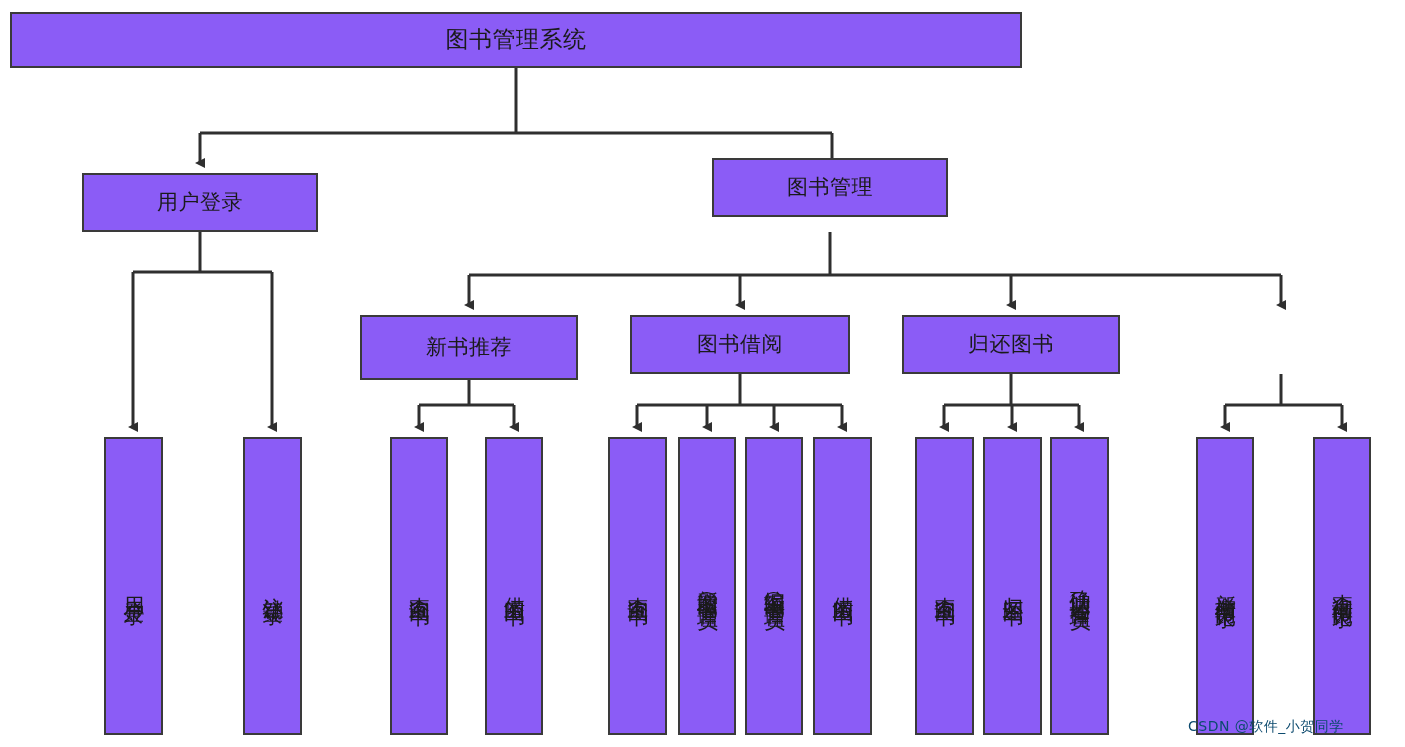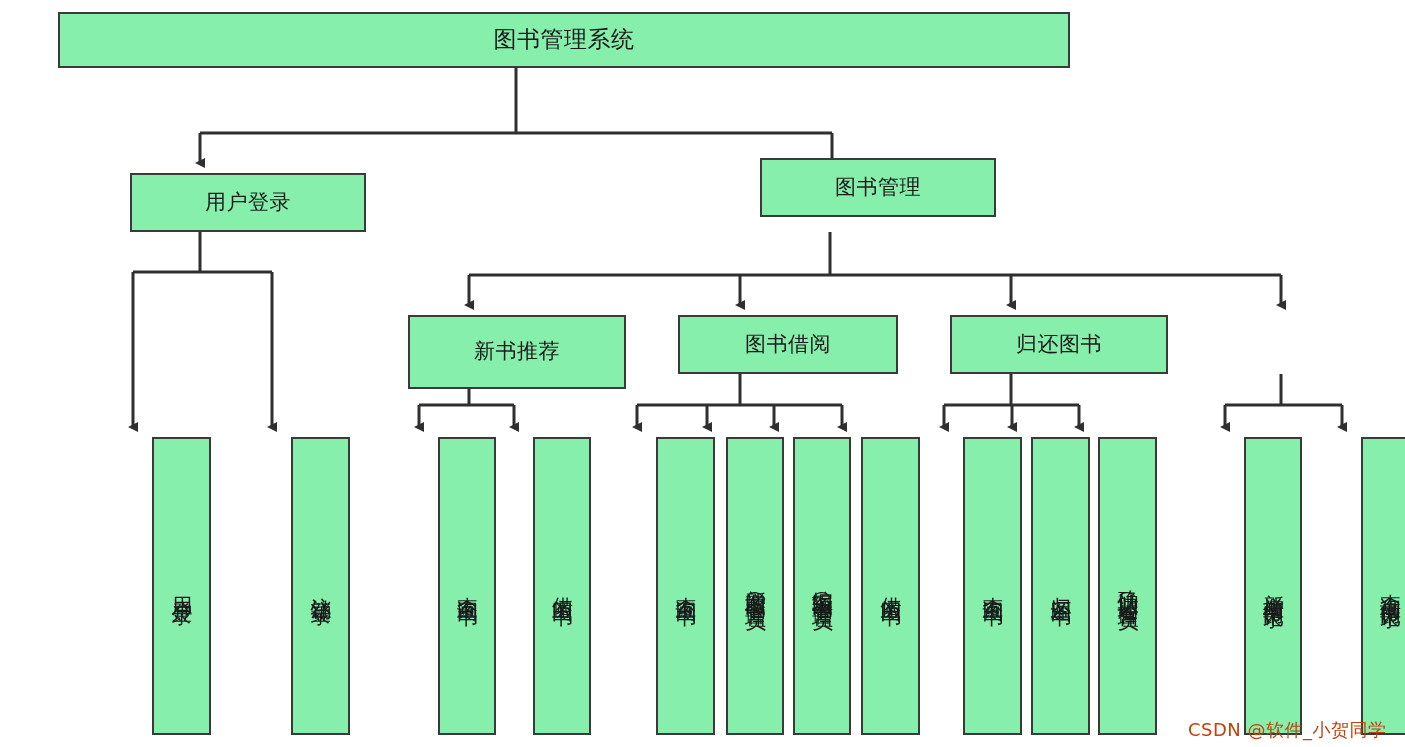--- a/index.html
+++ b/index.html
@@ -21,28 +21,27 @@
     position: absolute;
     left: 0;
     top: 0;
     width: 1405px;
     height: 747px;
     pointer-events: none;
   }
   .node {
     position: absolute;
     box-sizing: border-box;
-    background: #86efac;
+    background: #8b5cf6;
     border: 2px solid #3a3a3a;
     display: flex;
     align-items: center;
     justify-content: center;
     text-align: center;
     color: #1a1a1a;
-    margin-left: 48px;
   }
   .node .lbl {
     display: block;
     line-height: 1.12;
     letter-spacing: 0.5px;
   }
   .node-root  { font-size: 23px; }
   .node-l1    { font-size: 21px; }
   .node-l2    { font-size: 21px; }
   .node-leaf  {
@@ -52,22 +51,22 @@
   }
   .node-leaf .lbl {
     writing-mode: vertical-rl;
     text-orientation: upright;
     letter-spacing: 3px;
     line-height: 1.0;
     white-space: nowrap;
   }
   .watermark {
     position: absolute;
-    font-size: 18px;
-    color: #c2410c;
+    font-size: 14px;
+    color: #0c4a6e;
     letter-spacing: 0.5px;
     white-space: nowrap;
     user-select: none;
   }
 </style>
 </head>
 <body>
 
 <div id="canvas">
 
@@ -125,21 +124,21 @@
     <span class="lbl">图书管理系统</span>
   </div>
 
   <div class="node node-l1" style="left:82px; top:173px; width:236px; height:59px;">
     <span class="lbl">用户登录</span>
   </div>
   <div class="node node-l1" style="left:712px; top:158px; width:236px; height:59px;">
     <span class="lbl">图书管理</span>
   </div>
 
-  <div class="node node-l2" style="left:360px; top:315px; width:218px; height:74px;">
+  <div class="node node-l2" style="left:360px; top:315px; width:218px; height:65px;">
     <span class="lbl">新书推荐</span>
   </div>
   <div class="node node-l2" style="left:630px; top:315px; width:220px; height:59px;">
     <span class="lbl">图书借阅</span>
   </div>
   <div class="node node-l2" style="left:902px; top:315px; width:218px; height:59px;">
     <span class="lbl">归还图书</span>
   </div>
 
   <div class="node node-leaf" style="left:104px; top:437px; width:59px; height:298px;">

